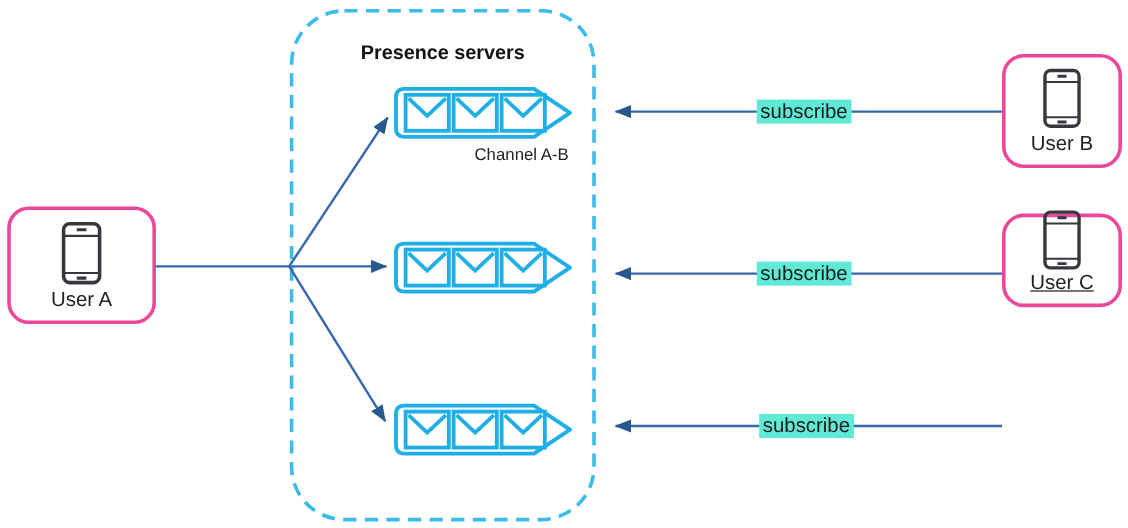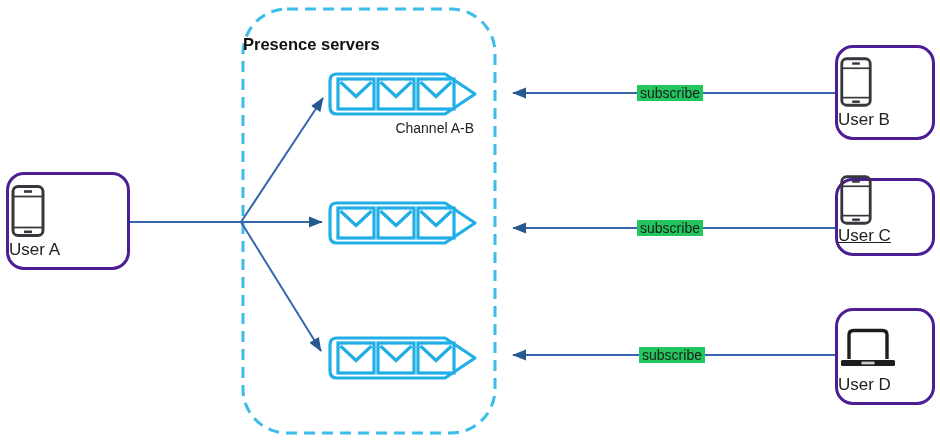--- a/index.html
+++ b/index.html
@@ -7,40 +7,40 @@
     position:relative;width:940px;height:440px;background:#ffffff;overflow:hidden;
     font-family:"Liberation Sans","DejaVu Sans",sans-serif;color:#1f1f1f;
   }
   .abs{position:absolute;}
   
   .dashed-wrap{left:0;top:0;z-index:0;}
   
   .connections{left:0;top:0;z-index:1;}
   
   .user-box{
-    box-sizing:border-box;border:3px solid #4c1d95;border-radius:18px;background:#ffffff;
-    display:flex;flex-direction:column;align-items:flex-start;justify-content:flex-end;
+    box-sizing:border-box;border:3px solid #ec4899;border-radius:18px;background:#ffffff;
+    display:flex;flex-direction:column;align-items:center;justify-content:flex-end;
     padding-bottom:7px;z-index:2;
   }
   .user-box .icon{flex:1;display:flex;align-items:center;justify-content:center;padding-top:6px;}
   .user-label{font-size:17px;line-height:20px;color:#222222;white-space:nowrap;}
   
   .ps-title{
-    left:243px;top:35px;width:252px;
+    left:243px;top:35px;width:252px;text-align:center;
     font-size:16.5px;font-weight:bold;color:#111111;z-index:2;
   }
   
   .channel-svg{z-index:2;}
   .channel-label{
     width:148px;text-align:right;font-size:14px;color:#222222;z-index:2;white-space:nowrap;
   }
   
   .subscribe-label{
-    transform:translate(-50%,-50%);background:#22c55e;padding:0 3px;
-    font-size:14px;color:#1c1c1c;z-index:3;white-space:nowrap;
+    transform:translate(-50%,-50%);background:#5eead4;padding:0 3px;
+    font-size:17px;color:#1c1c1c;z-index:3;white-space:nowrap;
   }
 </style>
 </head>
 <body>
 
 <div class="diagram">
 
   <svg class="abs dashed-wrap" width="940" height="440">
     <rect x="243" y="9" width="252" height="424" rx="44" ry="44" fill="none" stroke="#3BBCEA" stroke-width="3" stroke-dasharray="11 7"></rect>
   </svg>
@@ -96,30 +96,20 @@
         <rect x="4" y="2.5" width="30" height="49" rx="5" fill="none" stroke="#35393d" stroke-width="3"></rect>
         <line x1="4" y1="12.5" x2="34" y2="12.5" stroke="#35393d" stroke-width="1.8"></line>
         <line x1="4" y1="43.5" x2="34" y2="43.5" stroke="#35393d" stroke-width="1.8"></line>
         <line x1="15" y1="7.5" x2="23" y2="7.5" stroke="#35393d" stroke-width="2.6"></line>
         <line x1="15" y1="47.8" x2="23" y2="47.8" stroke="#35393d" stroke-width="2.6"></line>
       </svg>
     </span>
     <span class="user-label">User C</span>
   </div>
 
-  <div class="abs user-box" style="left:835px;top:308px;width:100px;height:97px;">
-    <span class="icon">
-      <svg width="60" height="44" viewBox="0 0 60 44">
-        <path d="M11,35 V11 Q11,6.5 15.5,6.5 H44.5 Q49,6.5 49,11 V35" fill="none" stroke="#1d1d1f" stroke-width="3.4"></path>
-        <rect x="3" y="36" width="54" height="6" rx="1.5" fill="#1d1d1f"></rect>
-        <rect x="23.5" y="37.6" width="13" height="2.8" fill="#c9c9c9"></rect>
-      </svg>
-    </span>
-    <span class="user-label">User D</span>
-  </div>
 
   <svg class="abs channel-svg" style="left:326px;top:71px;" width="152" height="46" viewBox="0 0 152 46">
     <path d="M11,3 H119 L149,23 L119,43 H11 Q4,43 4,36 V10 Q4,3 11,3 Z" fill="#ffffff" stroke="#1FAEE5" stroke-width="3.2" stroke-linejoin="round"></path>
     <g fill="#ffffff" stroke="#1FAEE5" stroke-width="3.2">
       <rect x="12" y="8" width="36" height="30"></rect>
         <polyline points="14.5,11 30,25.5 45.5,11" fill="none"></polyline>
       <rect x="52" y="8" width="36" height="30"></rect>
         <polyline points="54.5,11 70,25.5 85.5,11" fill="none"></polyline>
       <rect x="92" y="8" width="36" height="30"></rect>
         <polyline points="94.5,11 110,25.5 125.5,11" fill="none"></polyline>

